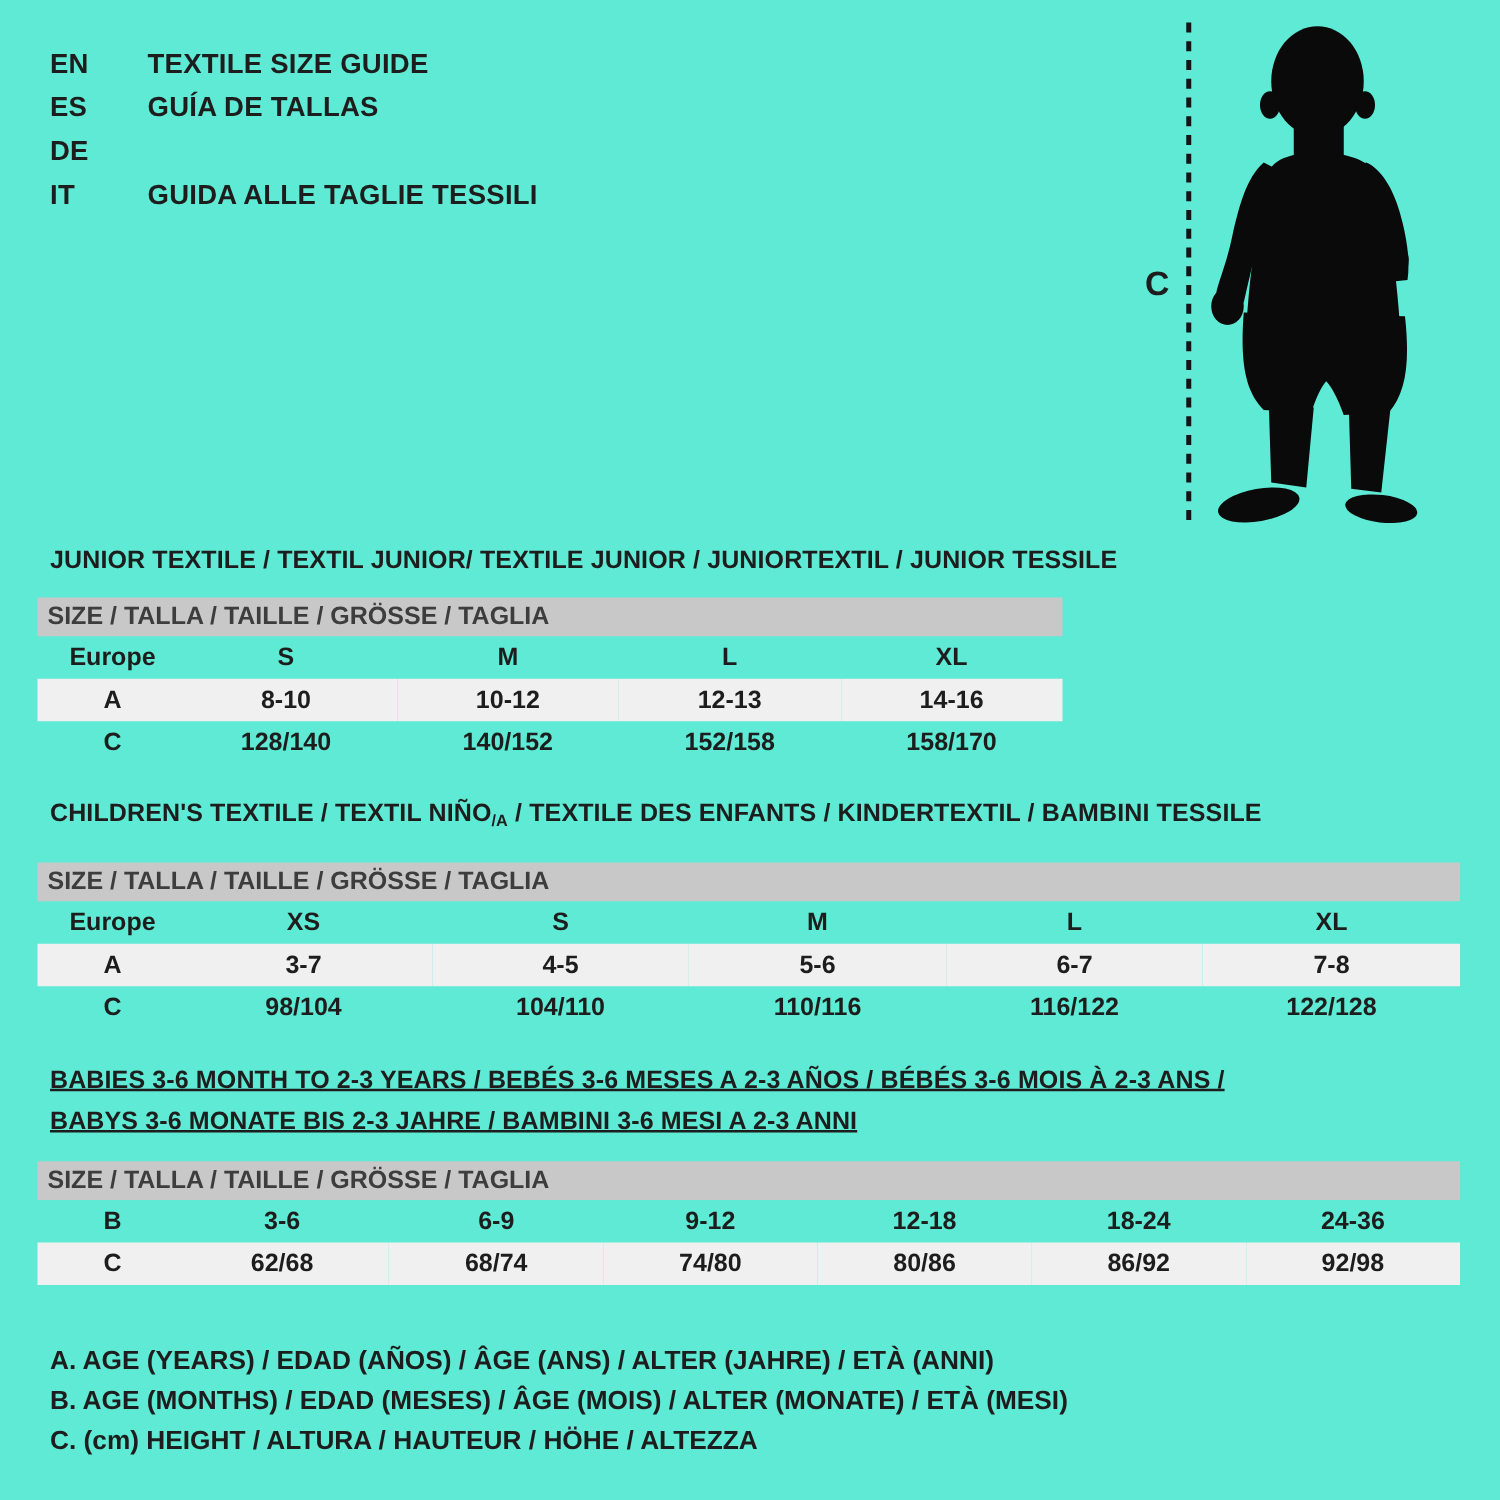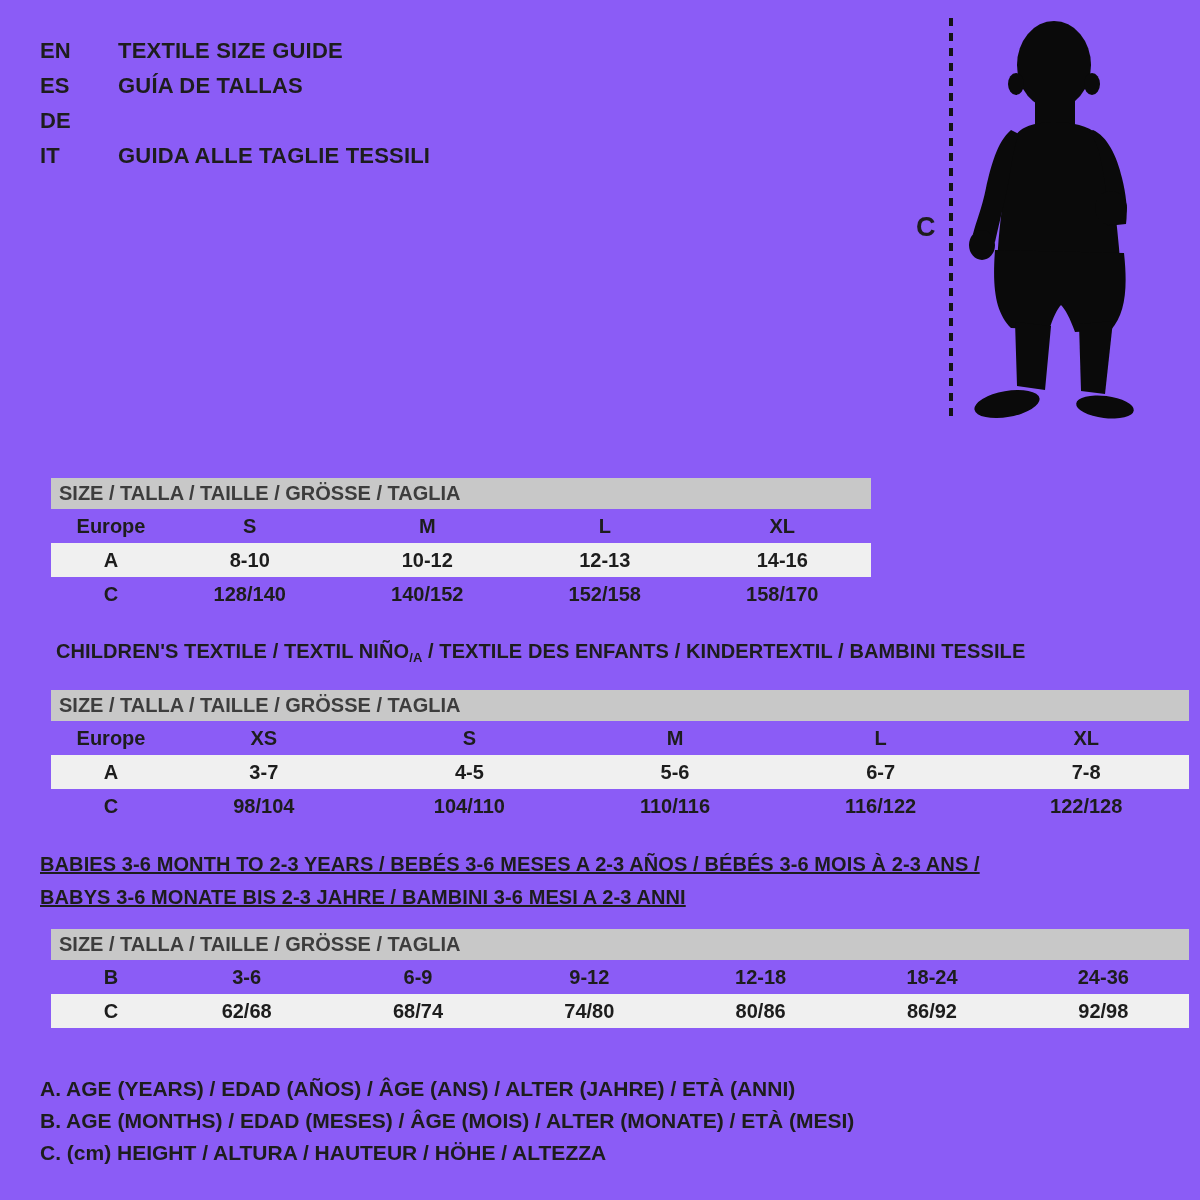--- a/index.html
+++ b/index.html
@@ -4,38 +4,38 @@
 <style>
   * { margin:0; padding:0; box-sizing:border-box; }
   html,body { background:#ffffff; }
   body {
     width:1200px; height:1200px;
     font-family:"Liberation Sans", sans-serif;
     color:#1d1d1d;
     position:relative;
     overflow:hidden;
   }
-  #canvas { position:relative; width:1200px; height:1200px; background:#8b5cf6; }
+  #canvas { position:relative; width:1200px; height:1200px; background:#5eead4; }
 
   
   .lang-block { position:absolute; left:40px; top:33px; }
   .lang-row { display:flex; font-weight:700; font-size:22px; line-height:35px; letter-spacing:0.2px; }
   .lang-code { width:78px; }
 
   
   .figure-svg { position:absolute; left:900px; top:10px; width:290px; height:430px; }
   .figure-c-label { position:absolute; left:916px; top:212px; font-weight:700; font-size:27px; }
 
   
   .section-title { position:absolute; left:40px; font-weight:700; font-size:20px; letter-spacing:0.1px; white-space:nowrap; }
   .title-sub { font-size:13px; position:relative; top:4px; font-weight:700; }
   .two-line { line-height:33px; }
 
   
-  table.size { position:absolute; border-collapse:collapse; table-layout:fixed; font-weight:700; font-size:20px; color:#1d1d1d;margin-left:21px; }
+  table.size { position:absolute; border-collapse:collapse; table-layout:fixed; font-weight:700; font-size:20px; color:#1d1d1d; }
   table.size td { padding:0; }
   tr.bar td { background:#c8c8c8; color:#3d3d3d; height:31px; padding-left:8px; font-size:20px; text-align:left; }
   tr.datarow td { height:34px; text-align:center; }
   tr.datarow td.lbl { text-align:center; padding-left:10px; }
   tr.stripe td { background:#f0f0f0; }
 
   
   .legend { position:absolute; left:40px; top:1073px; font-weight:700; font-size:21px; line-height:32px; }
 </style>
 </head>
@@ -75,20 +75,21 @@
       <path d="M128,112 C142,118 152,138 157,160 C161,176 163,192 161,206 L142,208 C143,190 141,168 137,148 C134,132 130,120 124,114 Z"></path>
       <ellipse cx="146" cy="190" rx="16" ry="17"></ellipse>
       <path d="M50,304 L86,308 L80,372 L52,368 Z"></path>
       <path d="M114,306 L148,303 L140,376 L116,373 Z"></path>
       <ellipse cx="42" cy="386" rx="33" ry="13" transform="rotate(-10 42 386)"></ellipse>
       <ellipse cx="140" cy="389" rx="29" ry="11" transform="rotate(7 140 389)"></ellipse>
     </g>
   </svg>
   <span class="figure-c-label">C</span>
 
+  <div class="section-title" style="top:437px;">JUNIOR TEXTILE / TEXTIL JUNIOR/ TEXTILE JUNIOR / JUNIORTEXTIL / JUNIOR TESSILE</div>
   <table class="size" style="left:30px; top:478px; width:820px;">
     <colgroup>
         <col style="width:110px">
         <col>
         <col>
         <col>
         <col>
       </colgroup>
     <tbody>
         <tr class="bar">
@@ -111,21 +112,21 @@
     <tr class="datarow">
       <td class="lbl">C</td>
       <td>128/140</td>
       <td>140/152</td>
       <td>152/158</td>
       <td>158/170</td>
     </tr>
   </tbody>
     </table>
 
-  <div class="section-title" style="top:640px;margin-left:16px;"><span>CHILDREN'S TEXTILE / TEXTIL NIÑO</span><span class="title-sub">/A</span><span> / TEXTILE DES ENFANTS / KINDERTEXTIL / BAMBINI TESSILE</span></div>
+  <div class="section-title" style="top:640px;"><span>CHILDREN'S TEXTILE / TEXTIL NIÑO</span><span class="title-sub">/A</span><span> / TEXTILE DES ENFANTS / KINDERTEXTIL / BAMBINI TESSILE</span></div>
   <table class="size" style="left:30px; top:690px; width:1138px;">
     <colgroup>
         <col style="width:110px">
         <col>
         <col>
         <col>
         <col>
         <col>
       </colgroup>
     <tbody>

